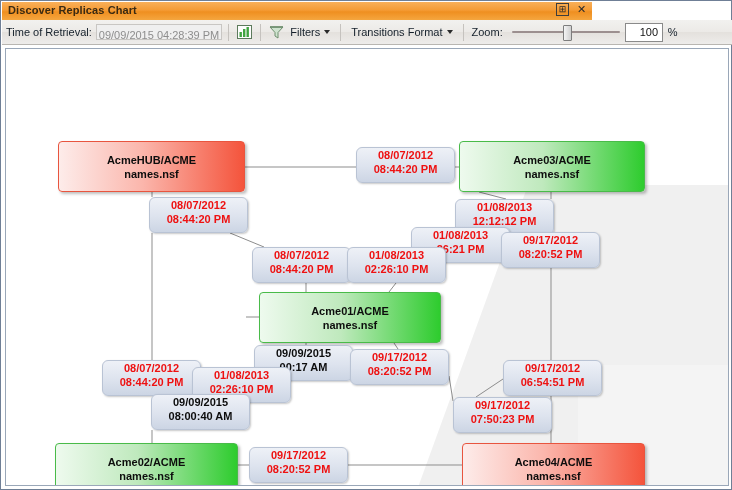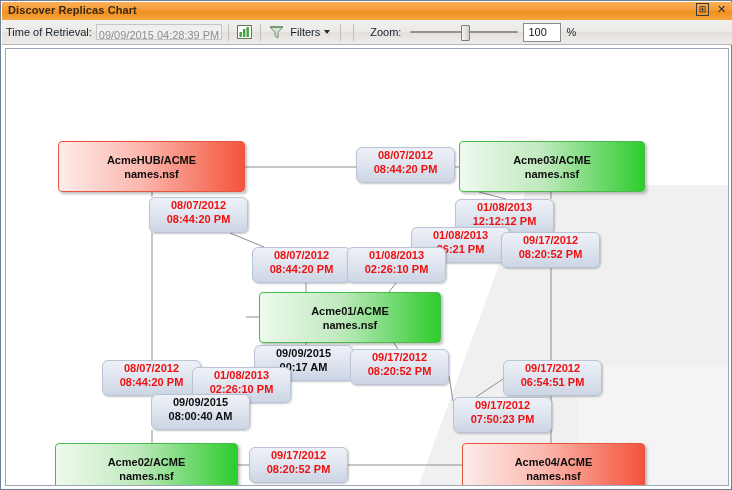--- a/index.html
+++ b/index.html
@@ -4,21 +4,21 @@
 <style>
   html,body{margin:0;padding:0;background:#fff;}
   body{width:732px;height:490px;overflow:hidden;
        font-family:"Liberation Sans", sans-serif;}
 
   .window{position:absolute;left:0;top:0;width:732px;height:490px;
           box-sizing:border-box;background:#ffffff;
           border:1px solid #6f7f96;}
 
   
-  .titlebar{position:absolute;left:1px;top:1px;width:730px;height:18px;
+  .titlebar{position:absolute;left:1px;top:1px;width:590px;height:18px;
             background:linear-gradient(to bottom,#f9b05a 0%,#f59b35 45%,#ef8f20 55%,#f5a63f 100%);
             border-bottom:1px solid #d98327;}
   .titlebar .title{position:absolute;left:6px;top:2px;font-size:11px;font-weight:bold;
                    color:#3a2a12;letter-spacing:.1px;white-space:nowrap;}
   .tb-btns{position:absolute;right:4px;top:1px;display:flex;gap:6px;align-items:center;}
   .tb-btn{width:13px;height:13px;display:flex;align-items:center;justify-content:center;
           font-size:11px;color:#2b2b2b;line-height:1;cursor:default;}
   .tb-btn.box{border:1px solid #3d3d3d;font-size:9px;box-sizing:border-box;}
 
   
@@ -29,29 +29,29 @@
   .tb-label{font-size:11px;color:#15202b;margin-right:4px;white-space:nowrap;}
   .tb-readonly{font-size:11px;color:#8d8d8d;background:#efefef;border:1px solid #c8c6c3;
                padding:2px 2px;height:16px;line-height:16px;box-sizing:border-box;
                white-space:nowrap;}
   .tb-sep{width:1px;height:17px;background:#c5c2be;margin:0 6px;}
   .tb-icon{width:19px;height:18px;display:flex;align-items:center;justify-content:center;cursor:default;}
   .tb-menu{font-size:11px;color:#15202b;display:flex;align-items:center;gap:4px;
            padding:2px 4px;cursor:default;white-space:nowrap;}
   .caret{width:0;height:0;border-left:3.5px solid transparent;border-right:3.5px solid transparent;
          border-top:4px solid #2a2a2a;display:inline-block;}
-  .zoom-wrap{display:flex;align-items:center;gap:5px;margin-left:10px;}
+  .zoom-wrap{display:flex;align-items:center;gap:5px;margin-left:2px;}
   .slider{position:relative;width:108px;height:14px;}
   .slider .track{position:absolute;left:0;top:6px;width:108px;height:2px;
                  background:#9c8f8f;border-radius:1px;}
   .slider .thumb{position:absolute;left:51px;top:0px;width:7px;height:14px;
                  background:linear-gradient(to right,#f4f4f4,#cfcfcf);
                  border:1px solid #7d7d7d;border-radius:1px;}
   .zoom-field{width:38px;height:19px;border:1px solid #8a8a8a;background:#fff;
-              font-size:11px;color:#111;padding:0 4px;line-height:16px;
+              font-size:11px;color:#111;padding:0 14px;line-height:16px;
               box-sizing:border-box;}
   .pct{font-size:11px;color:#15202b;}
 
   
   .canvas{position:absolute;left:4px;top:47px;width:724px;height:438px;
           background:#ffffff;border:1px solid #9aa7b8;box-sizing:border-box;overflow:hidden;}
   .watermark{position:absolute;right:-40px;bottom:-30px;width:300px;height:330px;
              background:#f0f0f0;transform:skewX(-20deg);}
   .wm2{position:absolute;right:0px;bottom:0px;width:150px;height:120px;background:#f4f4f4;}
 
@@ -107,20 +107,24 @@
       <svg width="15" height="15" viewBox="0 0 15 15" aria-hidden="true">
         <path d="M1 2 H14 L9 7.5 V13 L6 11 V7.5 Z" fill="#cfe3cf" stroke="#6f8f6f"></path>
         <path d="M1 2 H14" stroke="#6f8f6f" stroke-width="1.6"></path>
       </svg>
     </span>
     <span class="tb-menu">
       <span>Filters</span>
       <i class="caret"></i>
     </span>
     <span class="tb-sep"></span>
+    <span class="tb-menu">
+      <span>Transitions Format</span>
+      <i class="caret"></i>
+    </span>
     <span class="tb-sep"></span>
     <span class="zoom-wrap">
       <span class="tb-label">Zoom:</span>
       <span class="slider">
         <span class="track"></span>
         <span class="thumb"></span>
       </span>
       <span class="zoom-field">100</span>
       <span class="pct">%</span>
     </span>

